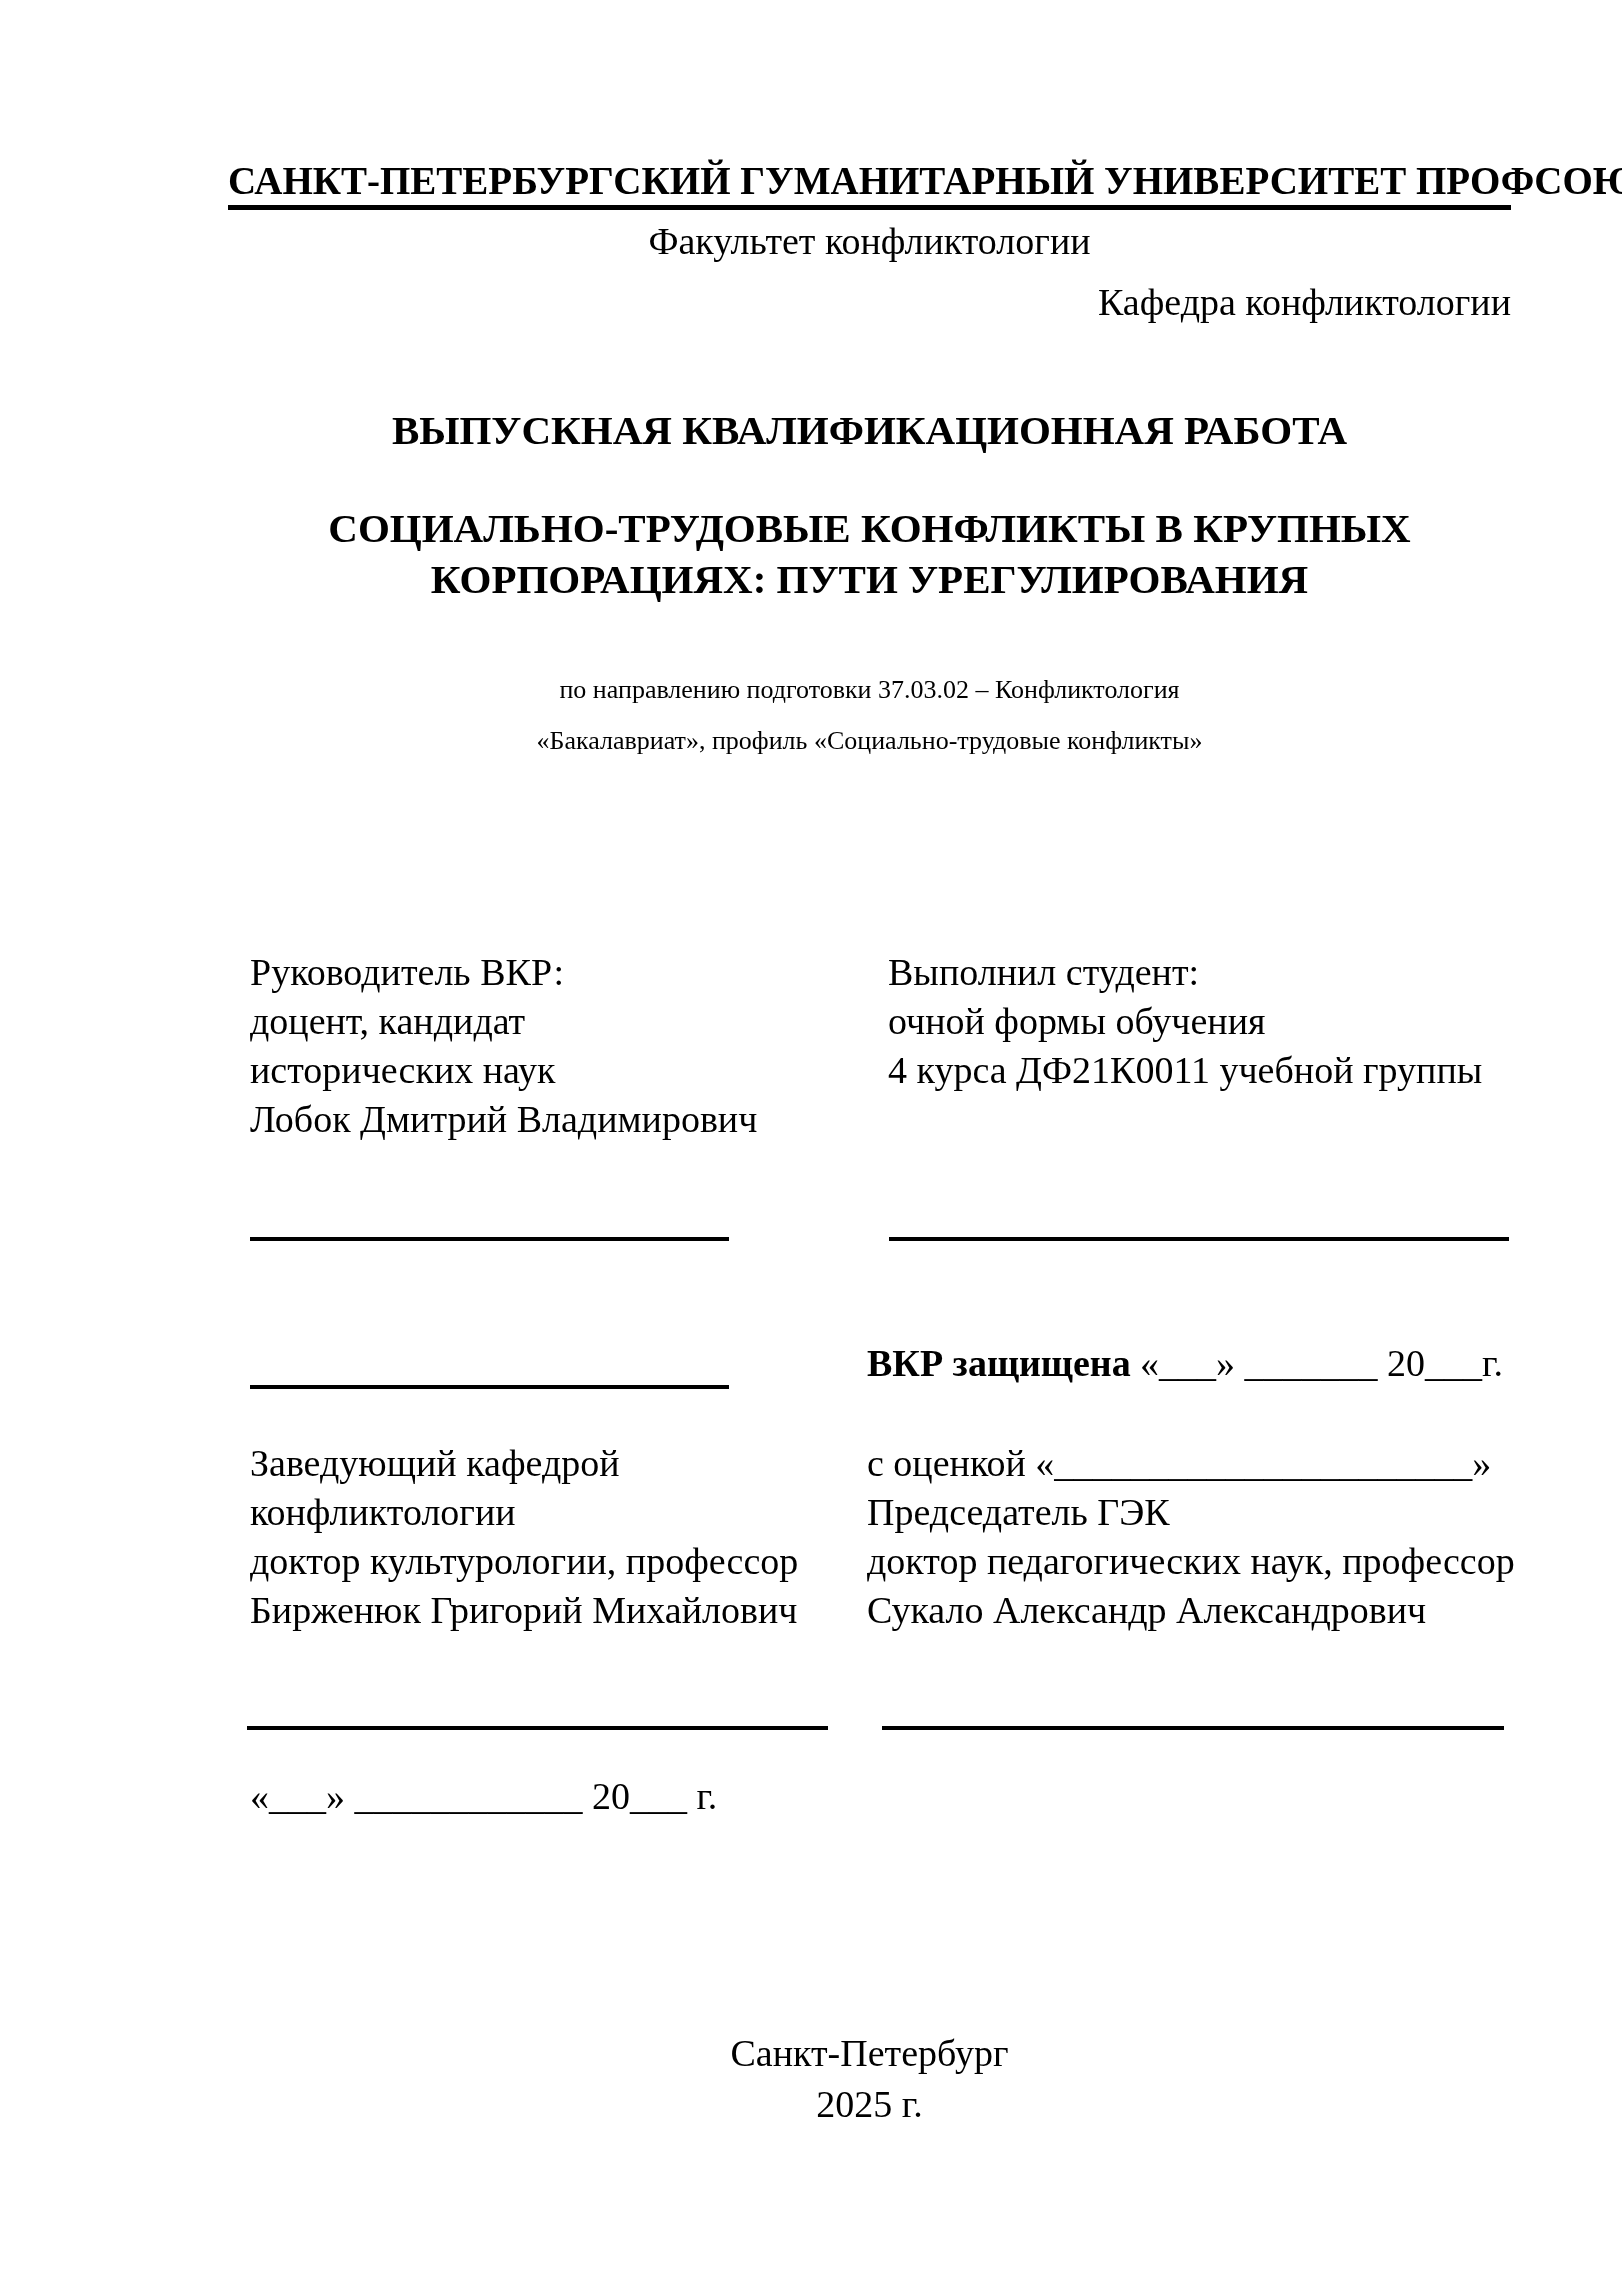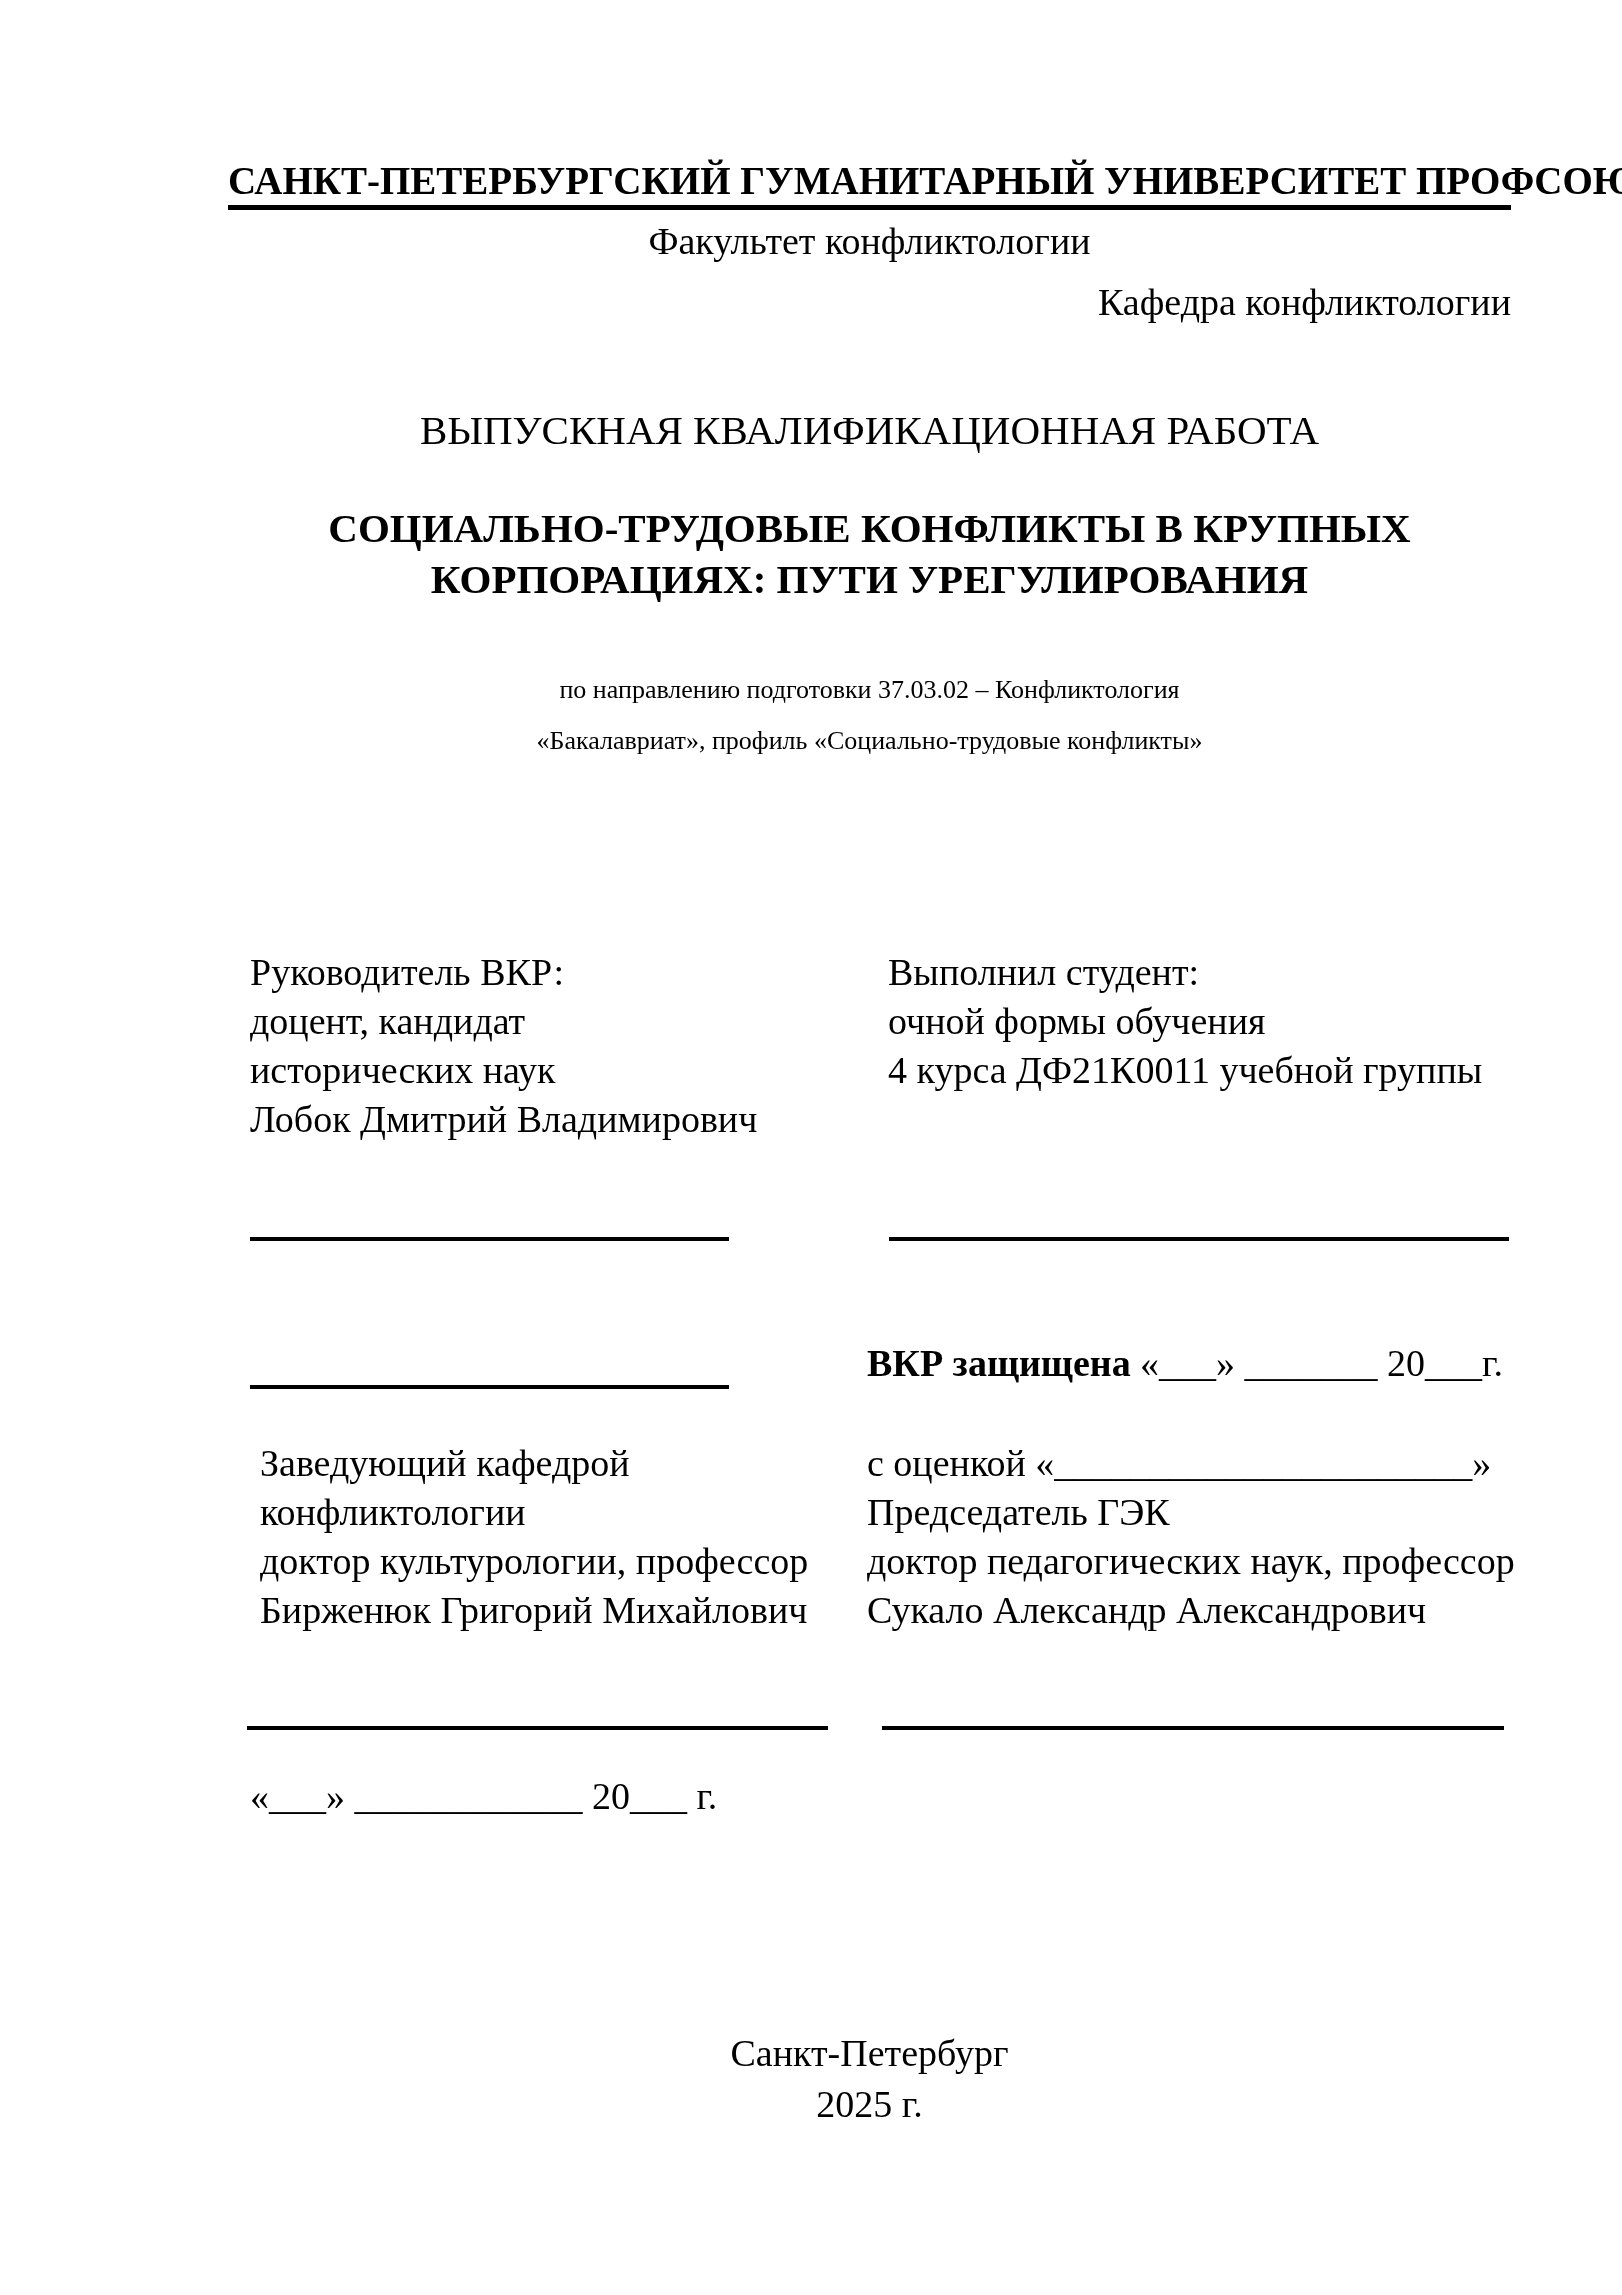--- a/index.html
+++ b/index.html
@@ -11,21 +11,21 @@
     overflow:hidden;
   }
   .abs{position:absolute;white-space:nowrap;}
   .content-w{left:228px;width:1283px;}
   .center{text-align:center;}
   .right{text-align:right;}
   .bold{font-weight:bold;}
   .h-university{font-size:39px;font-weight:bold;line-height:49px;}
   .h-sub{font-size:38px;line-height:49px;}
   .rule{position:absolute;left:228px;top:205px;width:1283px;height:4.7px;background:#000;}
-  .work-type{font-size:41px;font-weight:normal;line-height:51px;}
+  .work-type{font-size:41px;font-weight:bold;line-height:51px;}
   .theme{font-size:41px;font-weight:bold;line-height:51px;}
   .program{font-size:26px;line-height:51px;}
   .col{font-size:38px;line-height:49px;}
   .sig-line{position:absolute;height:3.9px;background:#000;}
   .defense{font-size:38px;line-height:49px;}
   .defense .bold{margin-right:9.4px;}
   .date-line{font-size:38px;line-height:49px;}
   .footer{font-size:38px;line-height:51px;}
 </style>
 </head>
@@ -61,21 +61,21 @@
   </div>
 
   <div class="sig-line" style="left:250px;top:1237px;width:479px"></div>
   <div class="sig-line" style="left:889px;top:1237px;width:620px"></div>
 
   <div class="sig-line" style="left:250px;top:1385px;width:479px"></div>
   <div class="abs defense" style="left:867px;top:1339px">
     <span class="bold">ВКР защищена</span><span>«___» _______ 20___г.</span>
   </div>
 
-  <div class="abs col" style="left:260px;top:1439px">
+  <div class="abs col" style="left:250px;top:1439px">
     <div>Заведующий кафедрой</div>
     <div>конфликтологии</div>
     <div>доктор культурологии, профессор</div>
     <div>Бирженюк Григорий Михайлович</div>
   </div>
   <div class="abs col" style="left:867px;top:1439px">
     <div>
       <span>с оценкой «</span><span>______________________</span><span>»</span>
     </div>
     <div>Председатель ГЭК</div>

